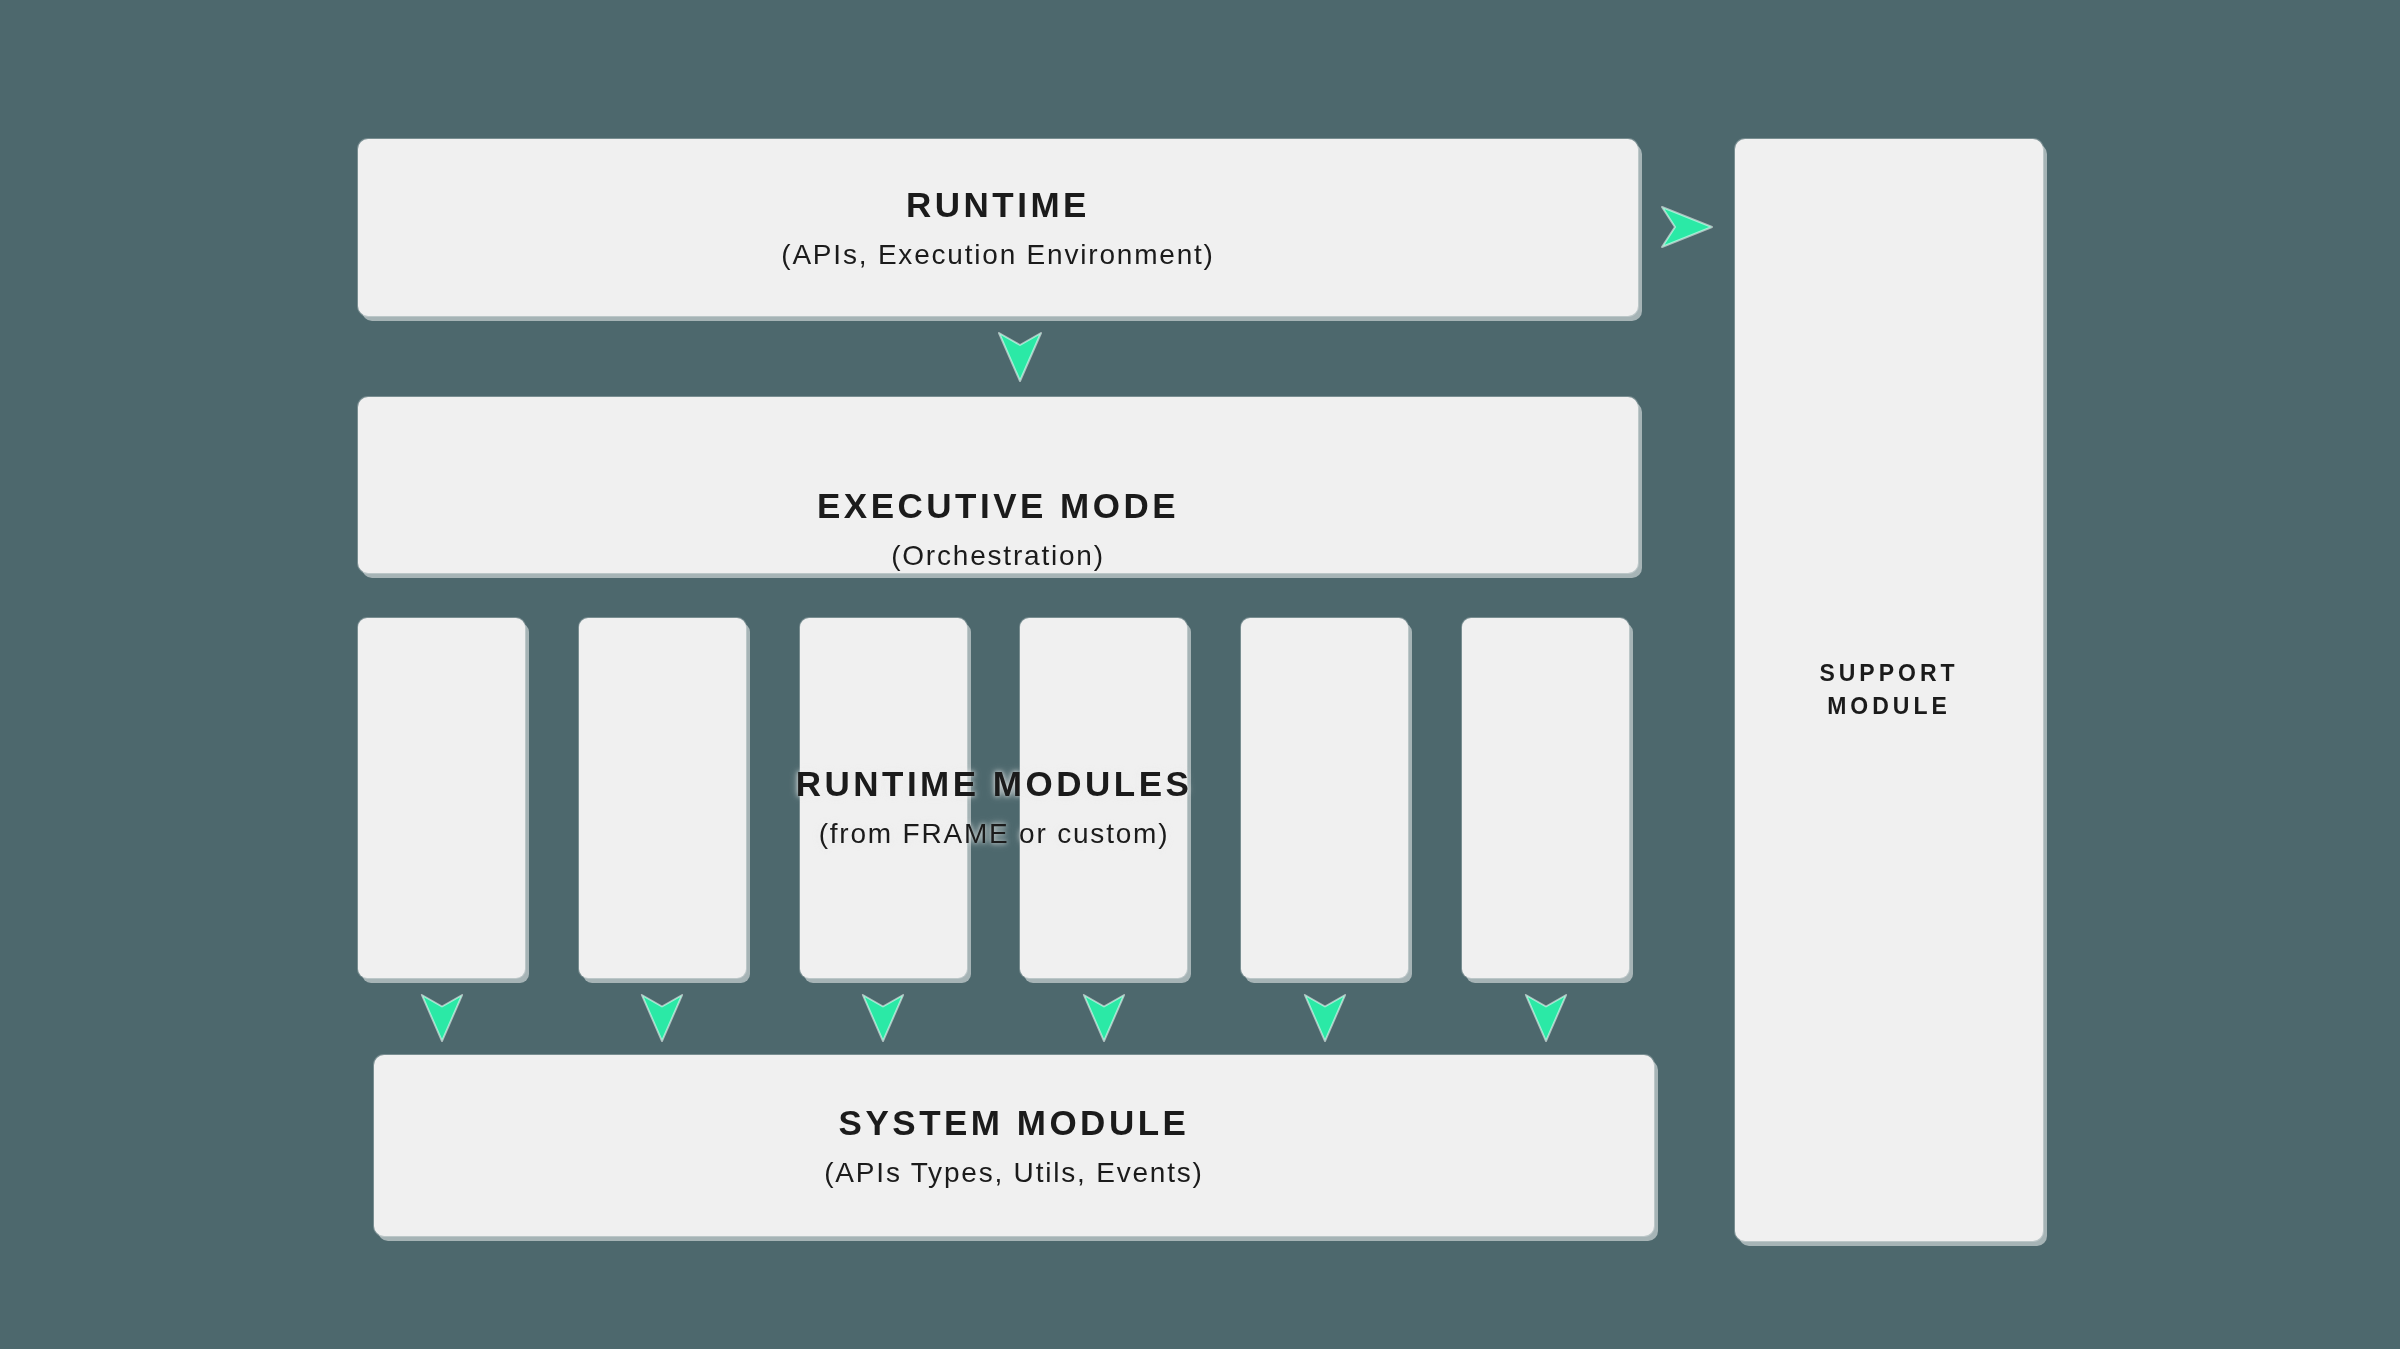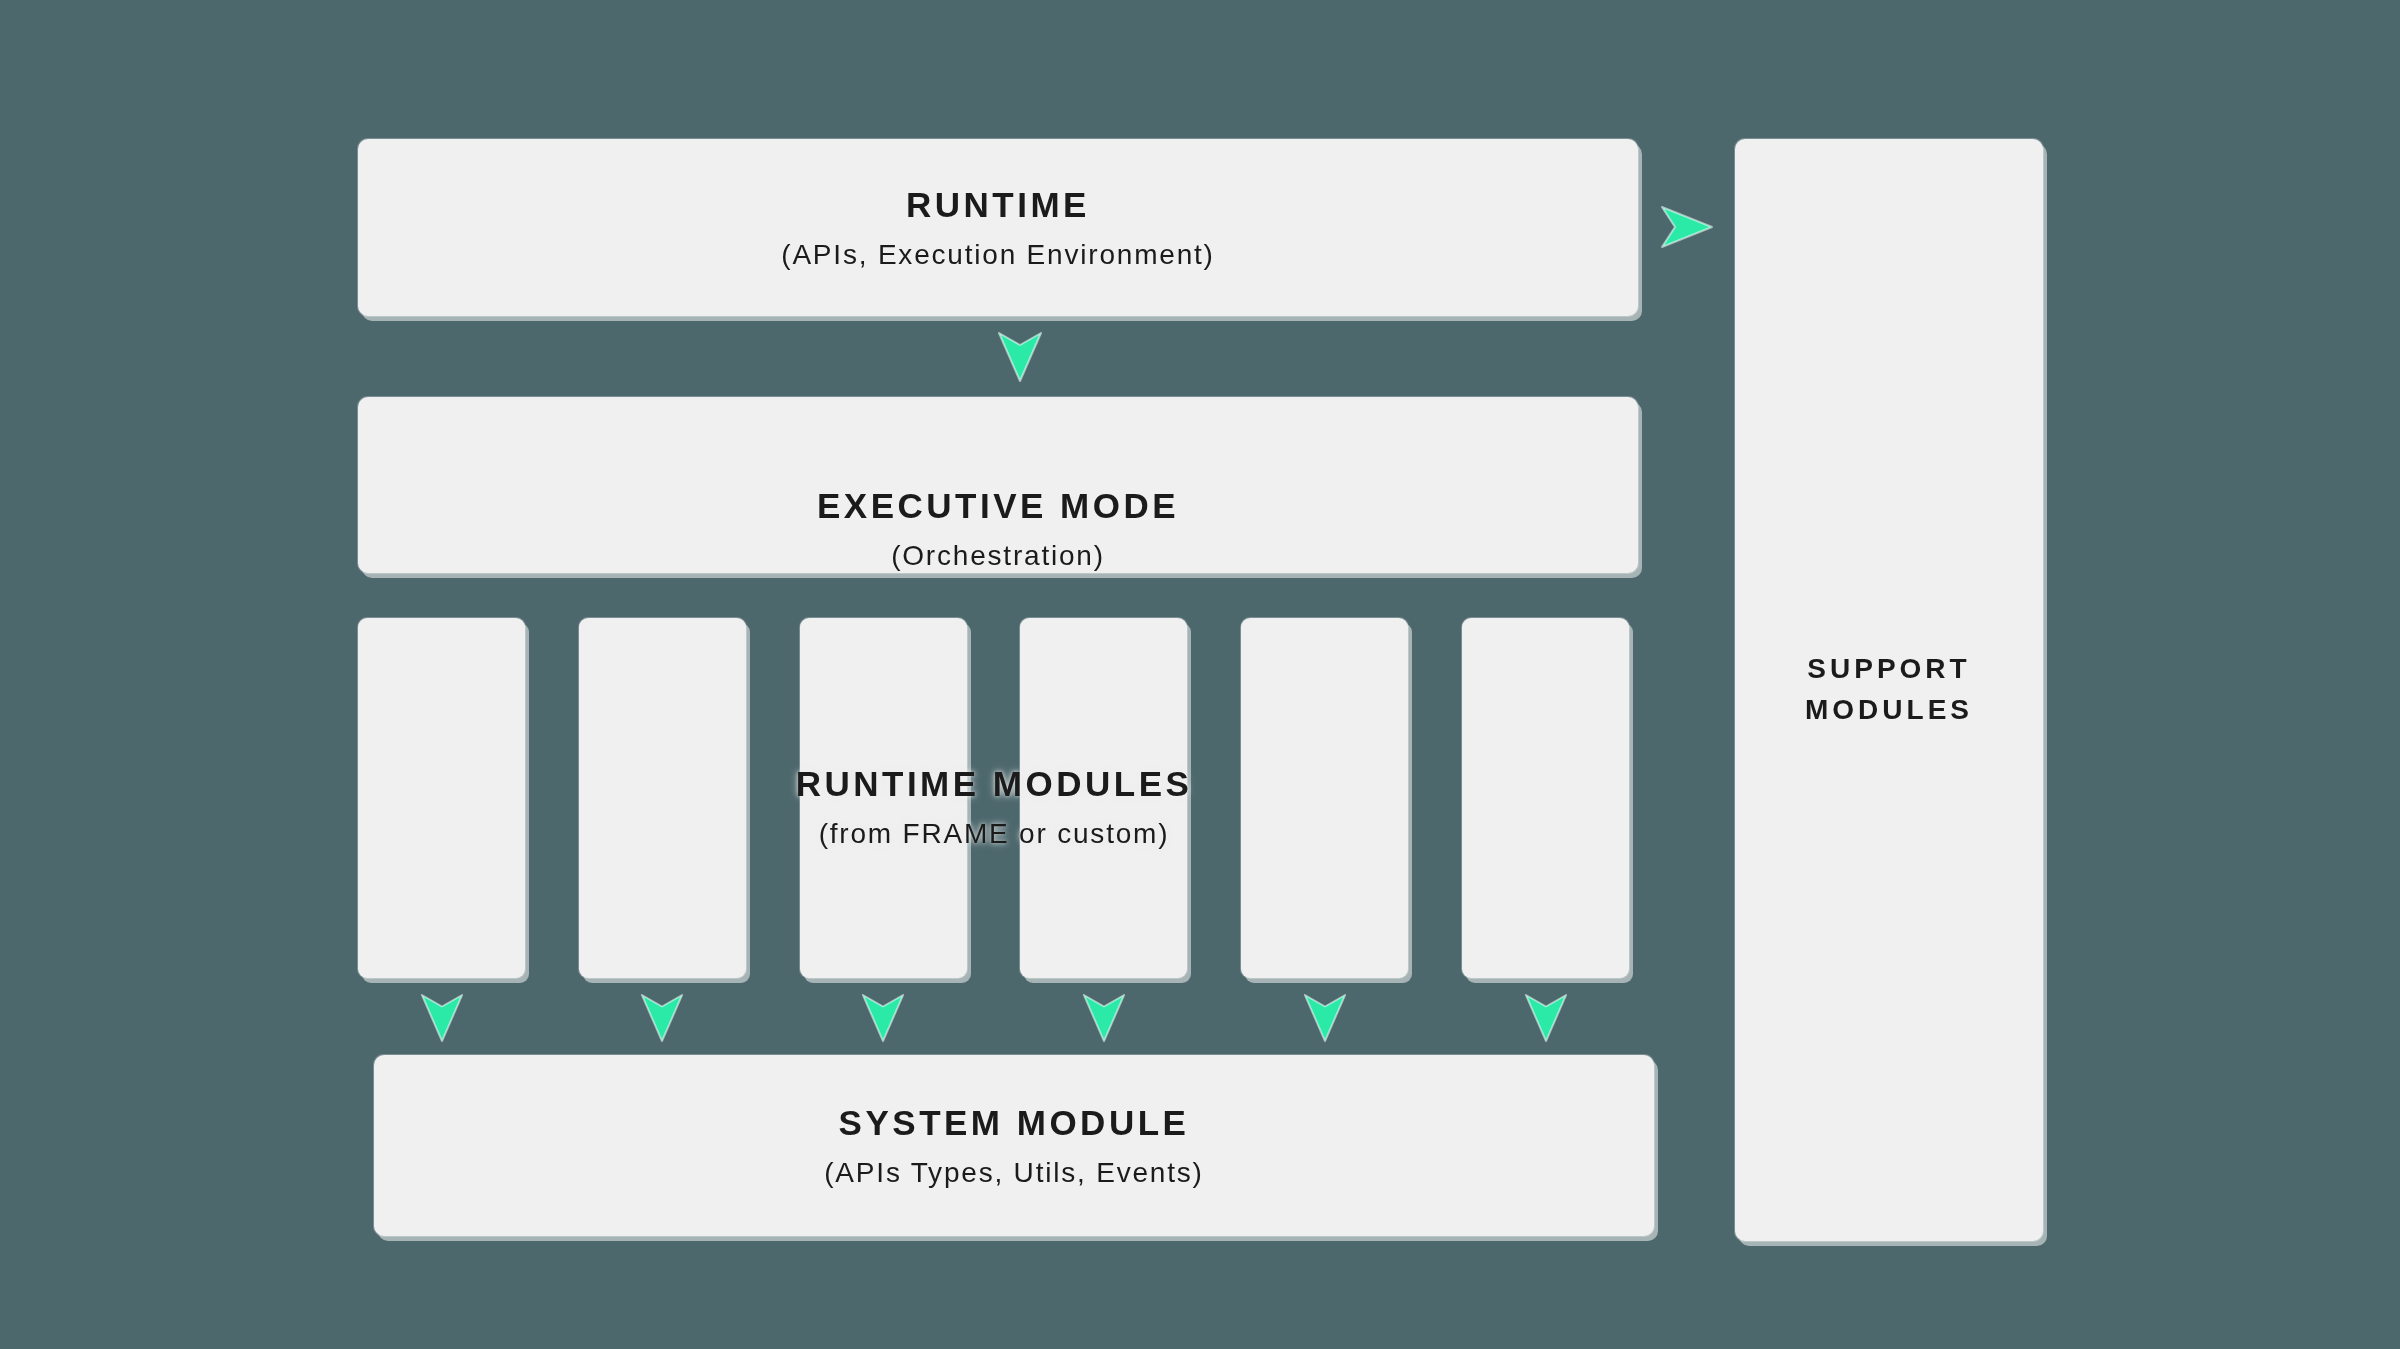--- a/index.html
+++ b/index.html
@@ -36,21 +36,21 @@
   }
   .subtitle{
     font-size:28px;
     letter-spacing:1.8px;
     margin-top:12px;
     line-height:1.2;
     white-space:nowrap;
   }
   .support-line{
     font-weight:bold;
-    font-size:28px;
+    font-size:23px;
     letter-spacing:4px;
     line-height:1.45;
     white-space:nowrap;
   }
   .modules-label{
     position:absolute;
     left:358px;top:763px;width:1272px;
     text-align:center;
     z-index:5;
     text-shadow:0 0 5px rgba(240,240,240,0.9), 0 0 10px rgba(240,240,240,0.45);
@@ -119,16 +119,16 @@
     <div class="subtitle">(from FRAME or custom)</div>
   </div>
 
   <div class="panel" style="left:374px;top:1055px;width:1280px;height:181px;">
     <div class="title">SYSTEM MODULE</div>
     <div class="subtitle">(APIs Types, Utils, Events)</div>
   </div>
 
   <div class="panel" style="left:1735px;top:139px;width:308px;height:1102px;">
     <div class="support-line">SUPPORT</div>
-    <div class="support-line">MODULES</div>
+    <div class="support-line">MODULE</div>
   </div>
 
 </div>
 
 </body></html>

